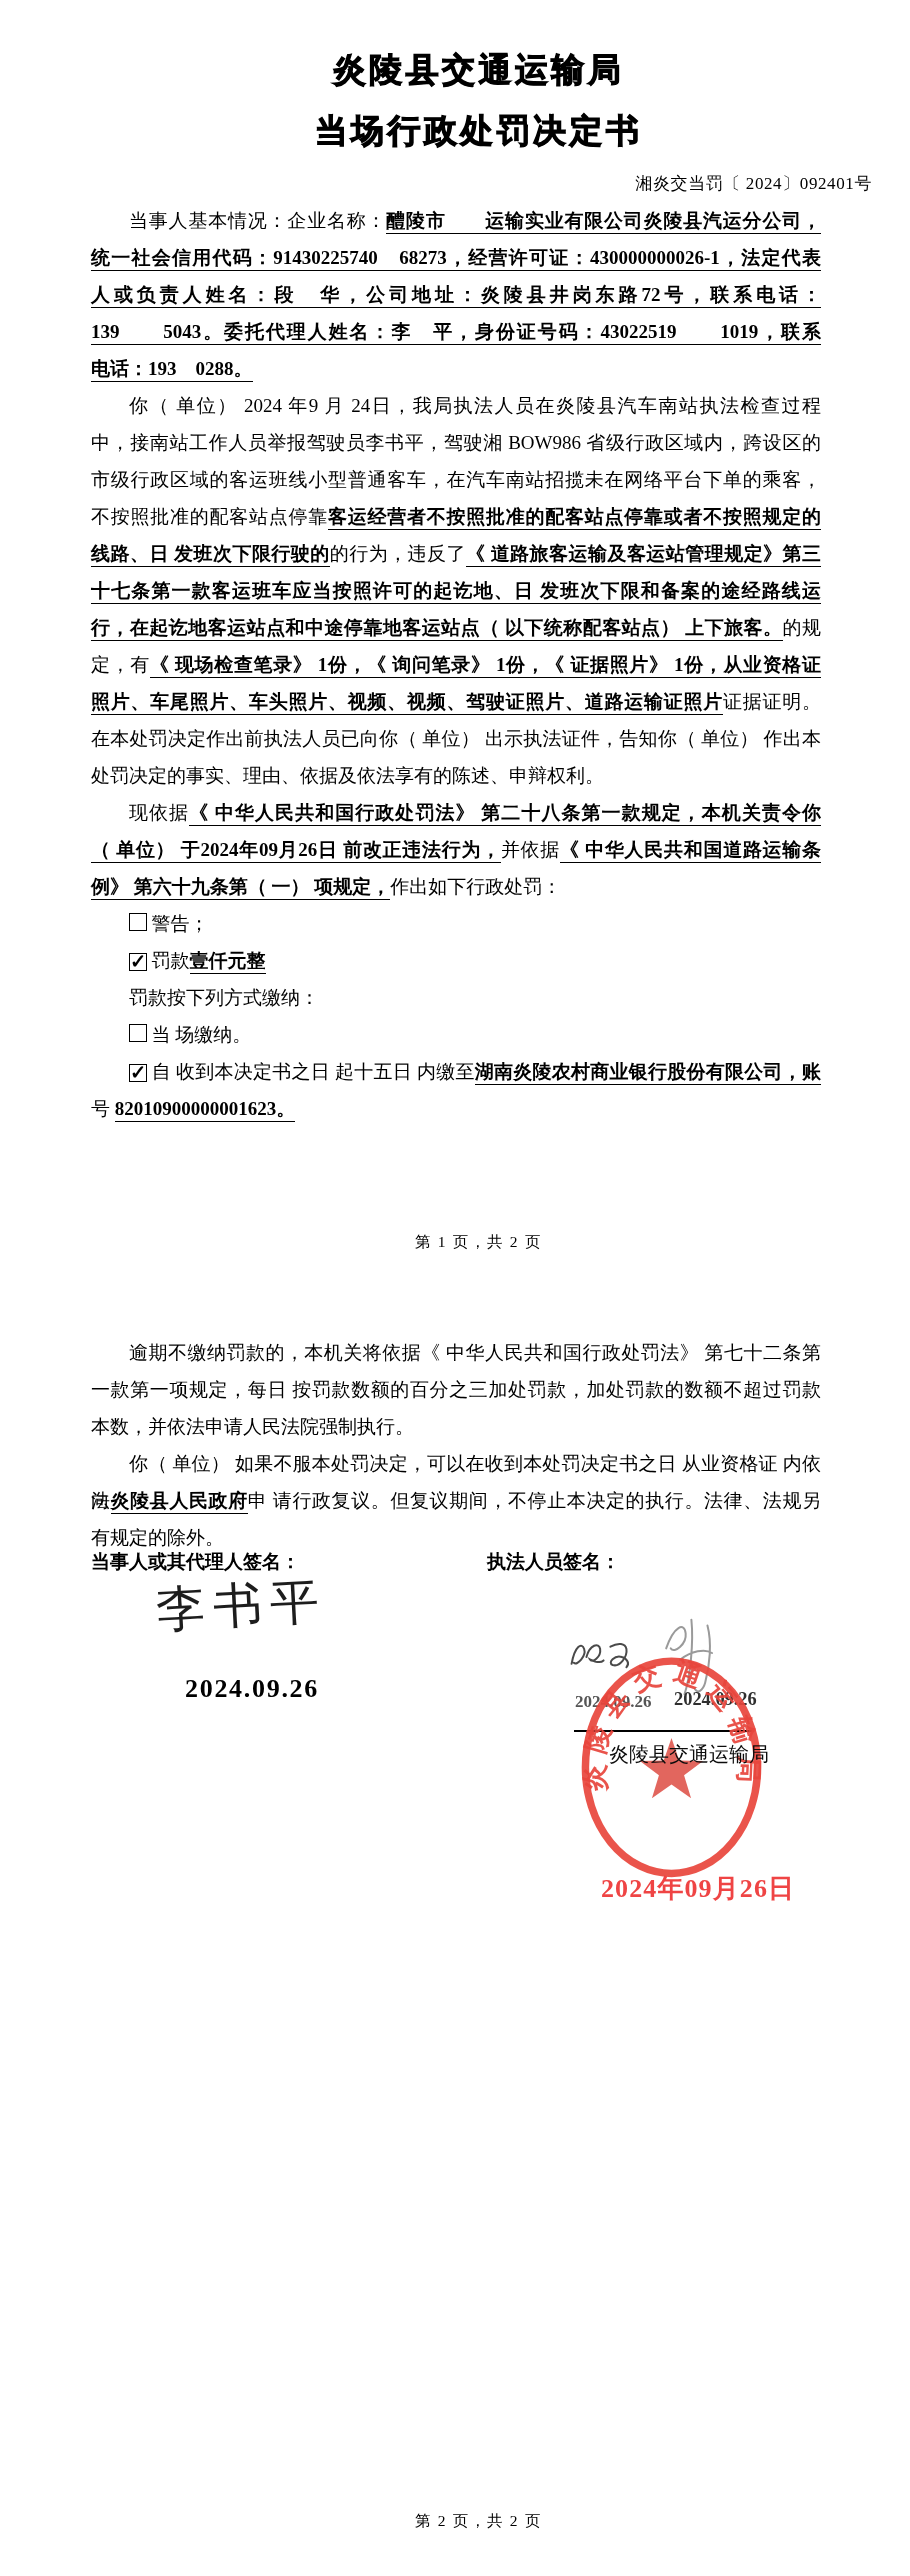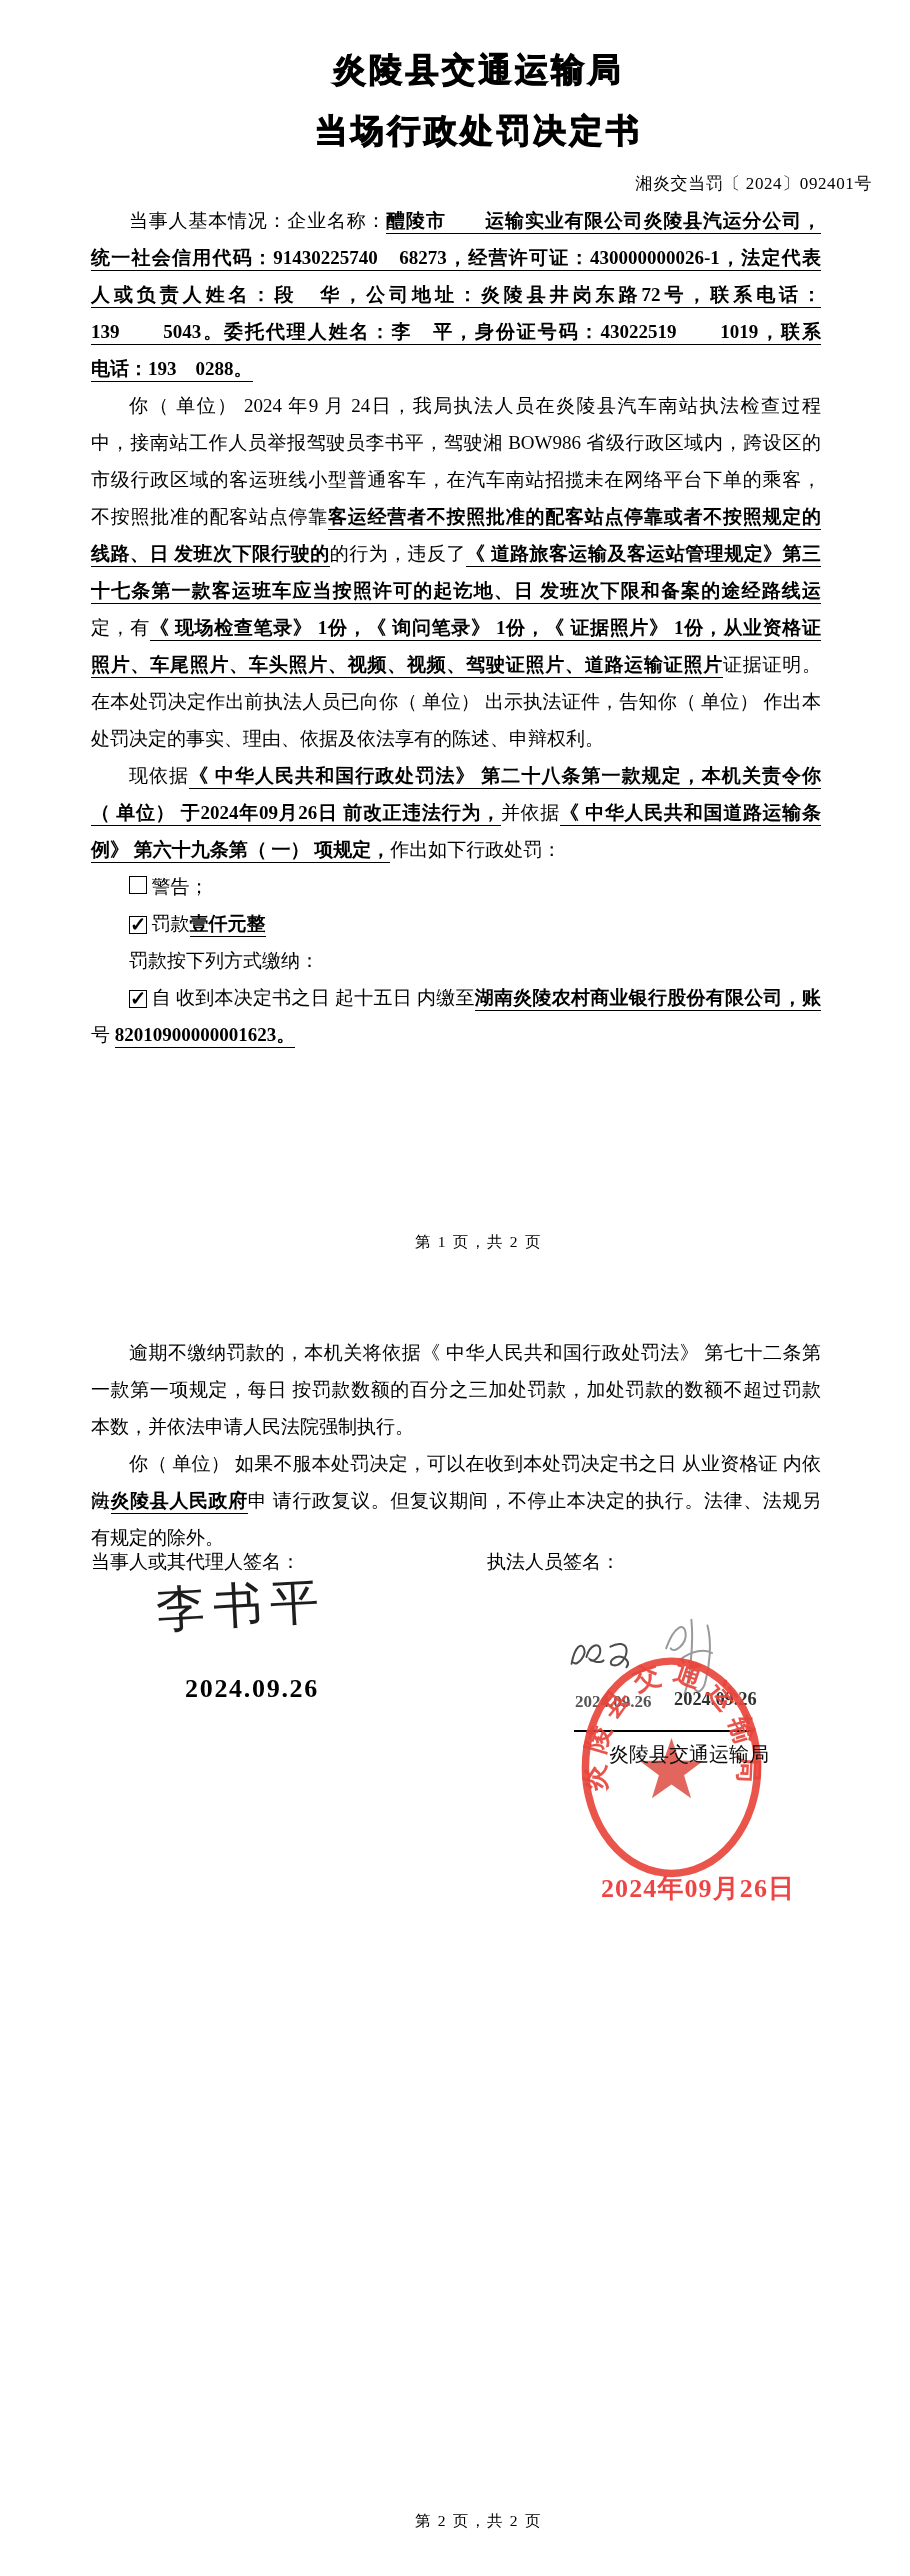--- a/index.html
+++ b/index.html
@@ -22,21 +22,21 @@
   .u{border-bottom:1.7px solid #000;padding-bottom:2.3px;font-weight:bold;}
 
   .cb{display:inline-block;width:16px;height:16px;border:1.7px solid #000;
       margin-right:4.6px;vertical-align:-1.1px;line-height:15px;text-align:center;
       font-size:19.5px;font-weight:bold;overflow:visible;text-indent:0;}
 
   .pfoot{position:absolute;left:0;width:100%;text-align:center;font-size:15.5px;letter-spacing:1.7px;}
   .f1{top:1232px;}
   .f2{top:2511px;}
 
-  .siglabel{position:absolute;top:1549px;font-size:19px;}
+  .siglabel{position:absolute;top:1549px;font-size:19px;font-weight:bold;}
   .lab1{left:91px;}
   .lab2{left:487px;}
 
   .handsig{position:absolute;left:156px;top:1573px;font-size:49px;
            font-family:"DejaVu Sans","Liberation Sans",sans-serif;font-weight:500;
            color:#1d1d1d;transform:rotate(-3deg);letter-spacing:8px;}
 
   .sigdate{position:absolute;font-weight:700;}
   .party{left:185px;top:1674px;font-size:26px;letter-spacing:1.7px;}
   .o1{left:575px;top:1692px;font-size:17px;color:#555;}
@@ -67,30 +67,32 @@
       <div class="line fill"><span class="u">统一社会信用代码：91430225740　68273，经营许可证：430000000026-1，法定代表</span></div>
       <div class="line fill"><span class="u">人或负责人姓名：段　华，公司地址：炎陵县井岗东路72号，联系电话：</span></div>
       <div class="line fill"><span class="u">139　　5043。委托代理人姓名：李　平，身份证号码：43022519　　1019，联系</span></div>
       <div class="line"><span class="u">电话：193　0288。</span></div>
       <div class="line fill ind"><span>你（ 单位） 2024 年9 月 24日，我局执法人员在炎陵县汽车南站执法检查过程</span></div>
       <div class="line fill"><span>中，接南站工作人员举报驾驶员李书平，驾驶湘 BOW986 省级行政区域内，跨设区的</span></div>
       <div class="line fill"><span>市级行政区域的客运班线小型普通客车，在汽车南站招揽未在网络平台下单的乘客，</span></div>
       <div class="line fill"><span>不按照批准的配客站点停靠</span><span class="u">客运经营者不按照批准的配客站点停靠或者不按照规定的</span></div>
       <div class="line fill"><span class="u">线路、日 发班次下限行驶的</span><span>的行为，违反了</span><span class="u">《 道路旅客运输及客运站管理规定》第三</span></div>
       <div class="line fill"><span class="u">十七条第一款客运班车应当按照许可的起讫地、日 发班次下限和备案的途经路线运</span></div>
+      <div class="line fill"><span class="u">行，在起讫地客运站点和中途停靠地客运站点（ 以下统称配客站点） 上下旅客。</span><span>的规</span></div>
       <div class="line fill"><span>定，有</span><span class="u">《 现场检查笔录》 1份，《 询问笔录》 1份，《 证据照片》 1份，从业资格证</span></div>
       <div class="line fill"><span class="u">照片、车尾照片、车头照片、视频、视频、驾驶证照片、道路运输证照片</span><span>证据证明。</span></div>
       <div class="line fill"><span>在本处罚决定作出前执法人员已向你（ 单位） 出示执法证件，告知你（ 单位） 作出本</span></div>
       <div class="line"><span>处罚决定的事实、理由、依据及依法享有的陈述、申辩权利。</span></div>
       <div class="line fill ind"><span>现依据</span><span class="u">《 中华人民共和国行政处罚法》 第二十八条第一款规定，本机关责令你</span></div>
       <div class="line fill"><span class="u">（ 单位） 于2024年09月26日 前改正违法行为，</span><span>并依据</span><span class="u">《 中华人民共和国道路运输条</span></div>
       <div class="line"><span class="u">例》 第六十九条第（ 一） 项规定，</span><span>作出如下行政处罚：</span></div>
       <div class="line ind"><span class="cb"></span><span>警告；</span></div>
       <div class="line ind"><span class="cb">✓</span><span>罚款</span><span class="u">壹仟元整</span></div>
       <div class="line ind"><span>罚款按下列方式缴纳：</span></div>
+      <div class="line ind"><span class="cb"></span><span>当 场缴纳。</span></div>
       <div class="line fill ind"><span class="cb">✓</span><span>自 收到本决定书之日 起十五日 内缴至</span><span class="u">湖南炎陵农村商业银行股份有限公司，账</span></div>
       <div class="line"><span>号 </span><span class="u">82010900000001623。</span></div>
     </div>
 
   <div class="pfoot f1">第 1 页，共 2 页</div>
 
   <div id="p2body" class="body p2">
       <div class="line fill ind"><span>逾期不缴纳罚款的，本机关将依据《 中华人民共和国行政处罚法》 第七十二条第</span></div>
       <div class="line fill"><span>一款第一项规定，每日 按罚款数额的百分之三加处罚款，加处罚款的数额不超过罚款</span></div>
       <div class="line"><span>本数，并依法申请人民法院强制执行。</span></div>

